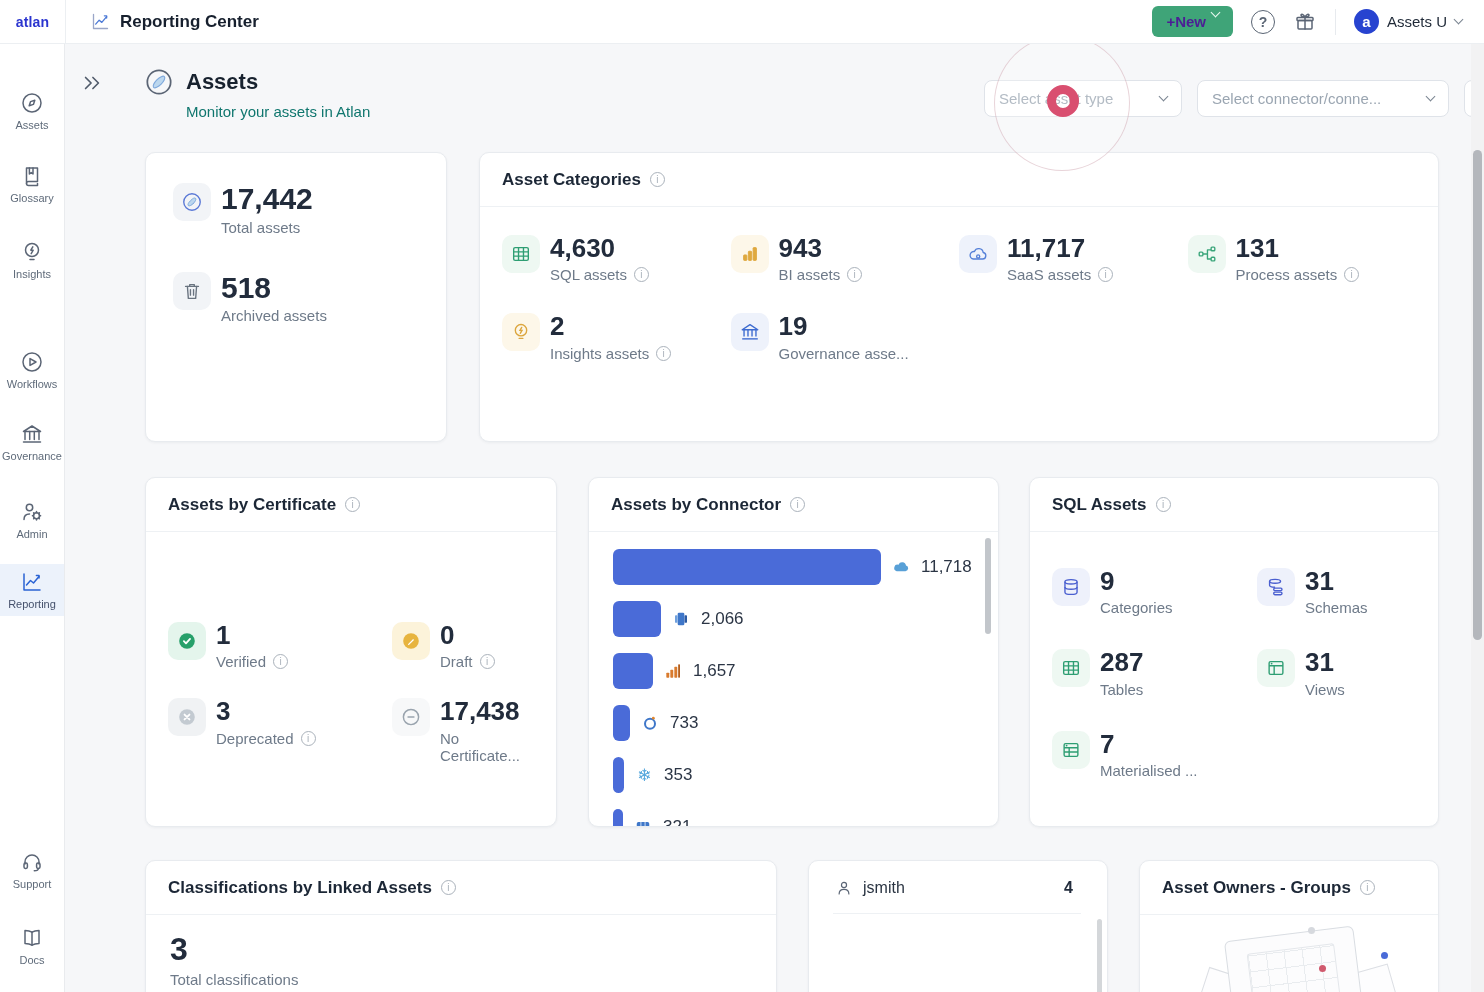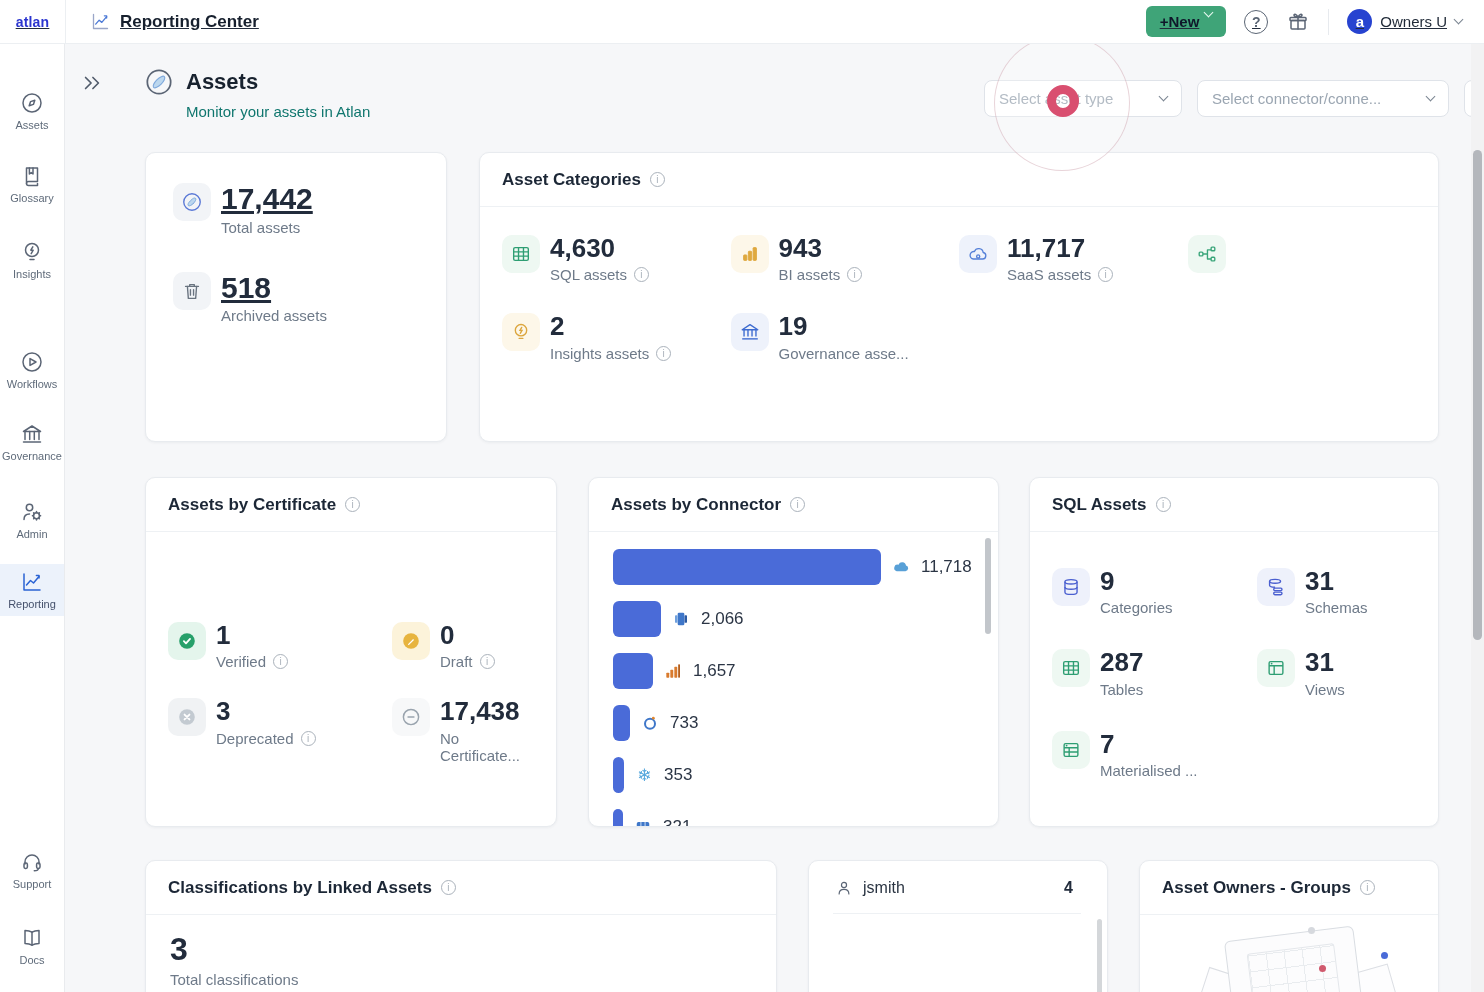--- a/index.html
+++ b/index.html
@@ -2,26 +2,26 @@
 <html><head>
 <meta charset="utf-8">
 <style>
   * { margin:0; padding:0; box-sizing:border-box; }
   html,body { width:1484px; height:992px; overflow:hidden; background:#fff;
     font-family:"Liberation Sans","DejaVu Sans",sans-serif; color:#222c3c; }
   .page { position:relative; width:1484px; height:992px; overflow:hidden; }
 
   
   .topbar { position:absolute; left:0; top:0; width:100%; height:44px; background:#fff;
-    border-bottom:1px solid #ecEFf2; border-bottom:1px solid #ecEff2; display:flex; align-items:center; z-index:5;text-decoration:underline;}
+    border-bottom:1px solid #ecEFf2; border-bottom:1px solid #ecEff2; display:flex; align-items:center; z-index:5;}
   .logo-cell { width:65px; text-align:center; font-weight:bold; font-size:14px; color:#2b35cf; letter-spacing:.2px;}
   .tb-title-wrap { display:flex; align-items:center; gap:9px; padding-left:24px; border-left:1px solid #ecEff2; height:100%; }
   .tb-title { font-size:17px; font-weight:bold; color:#17202e; }
   .tb-right { margin-left:auto; display:flex; align-items:center; gap:18px; padding-right:22px; }
-  .btn-new { display:flex; align-items:flex-start; gap:6px; background:#3fa478; color:#0f172a; font-size:15px;
+  .btn-new { display:flex; align-items:flex-start; gap:6px; background:#3fa478; color:#4c1d95; font-size:15px;
     font-weight:600; padding:7px 14px; border-radius:6px; border:none; cursor:pointer;}
   .q-icon { width:24px; height:24px; border:1.6px solid #5a6574; border-radius:50%; display:flex;
     align-items:center; justify-content:center; font-size:14px; color:#5a6574; font-weight:600;}
   .q-icon::after { content:"?"; }
   .tb-divider { width:1px; height:26px; background:#e7eaee; }
   .avatar { width:25px; height:25px; border-radius:50%; background:#2743d0; color:#fff; display:flex;
     align-items:center; justify-content:center; font-weight:bold; font-size:15px; }
   .user-name { font-size:15px; color:#1f2937; }
   .chev { display:inline-block; width:7px; height:7px; border-right:1.6px solid #7a8491;
     border-bottom:1.6px solid #7a8491; transform:rotate(45deg); margin-top:-4px;}
@@ -71,21 +71,21 @@
   .card-title { font-size:17px; font-weight:bold; color:#1c2736; }
   .info-icon { width:15px; height:15px; border:1.2px solid #aab2bb; border-radius:50%; color:#aab2bb;
     font-size:10px; display:inline-flex; align-items:center; justify-content:center; flex:0 0 auto; cursor:pointer;}
   .info-icon::after { content:"i"; font-style:normal;}
 
   .stat { display:flex; gap:10px; }
   .tile { width:38px; height:38px; border-radius:10px; background:#f2f4f7; display:flex;
     align-items:center; justify-content:center; flex:0 0 auto;}
   .tile svg { width:22px; height:22px; }
   .num { font-size:26px; font-weight:bold; color:#222c3c; line-height:1.05; }
-  .num.big { font-size:30px;text-decoration:underline; }
+  .num.big { font-size:30px; }
   .lbl { font-size:15px; color:#6e7a89; margin-top:4px; display:flex; align-items:center; gap:7px;}
 
   .ov-body { padding:30px 0 0 27px; display:flex; flex-direction:column; gap:36px;}
 
   .cat-grid { display:grid; grid-template-columns:repeat(4,1fr); padding:28px 22px 0 22px; row-gap:30px;}
 
   .cert-grid { display:grid; grid-template-columns:204px 1fr; padding:90px 22px 0 22px; row-gap:28px;}
   .cert-grid .stat:nth-child(even){ padding-left:20px; }
   .badge { width:38px; height:38px; border-radius:10px; display:flex; align-items:center; justify-content:center; flex:0 0 auto;}
   .badge svg { width:22px; height:22px; }
@@ -153,21 +153,21 @@
         <svg viewBox="0 0 24 24" stroke="#4a5563">
             <rect x="5" y="10.5" width="14" height="8.5" rx="1"></rect>
             <rect x="4" y="7.5" width="16" height="3" rx="0.8"></rect>
             <path d="M12 7.5v11.5"></path>
             <path d="M12 7.5c-1.5-.2-4-.8-4-2.4C8 3.6 10.8 4 12 7.5zM12 7.5c1.5-.2 4-.8 4-2.4 0-1.5-2.8-1.1-4 2.4z"></path>
           </svg>
       </span>
       <span class="tb-divider"></span>
       <div style="display:flex;align-items:center;gap:8px;cursor:pointer;">
         <span class="avatar">a</span>
-        <span class="user-name">Owners U</span>
+        <span class="user-name">Assets U</span>
         <span class="chev"></span>
       </div>
     </div>
   </div>
 
   <div class="sidebar">
     <div class="side-item" style="top:41px">
       <span class="sicon">
         <svg viewBox="0 0 24 24">
             <circle cx="12" cy="12" r="9"></circle>
@@ -386,20 +386,27 @@
         </div>
         <div class="stat">
           <span class="tile" style="background:#eef8f2">
             <svg viewBox="0 0 24 24" fill="none" stroke="#3aa57a" stroke-width="1.5" stroke-linejoin="round">
                 <rect x="3.5" y="10" width="4" height="4" rx="1"></rect>
                 <rect x="16.5" y="4.5" width="4" height="4" rx="1"></rect>
                 <rect x="16.5" y="15.5" width="4" height="4" rx="1"></rect>
                 <path d="M7.5 12h5M12.5 12V7.5h4M12.5 12v5.5h4"></path>
               </svg>
           </span>
+          <div>
+            <div class="num">131</div>
+            <div class="lbl">
+                <span>Process assets</span>
+                <span class="info-icon"></span>
+              </div>
+          </div>
         </div>
         <div class="stat">
           <span class="tile" style="background:#fdf7e9">
             <svg viewBox="0 0 24 24" fill="none" stroke="#dca63e" stroke-width="1.5" stroke-linecap="round">
                 <circle cx="12" cy="10" r="6.2"></circle>
                 <path d="M12.8 7l-1.9 3.2h2.2l-1.9 3.2"></path>
                 <path d="M10 19h4"></path>
               </svg>
           </span>
           <div>

